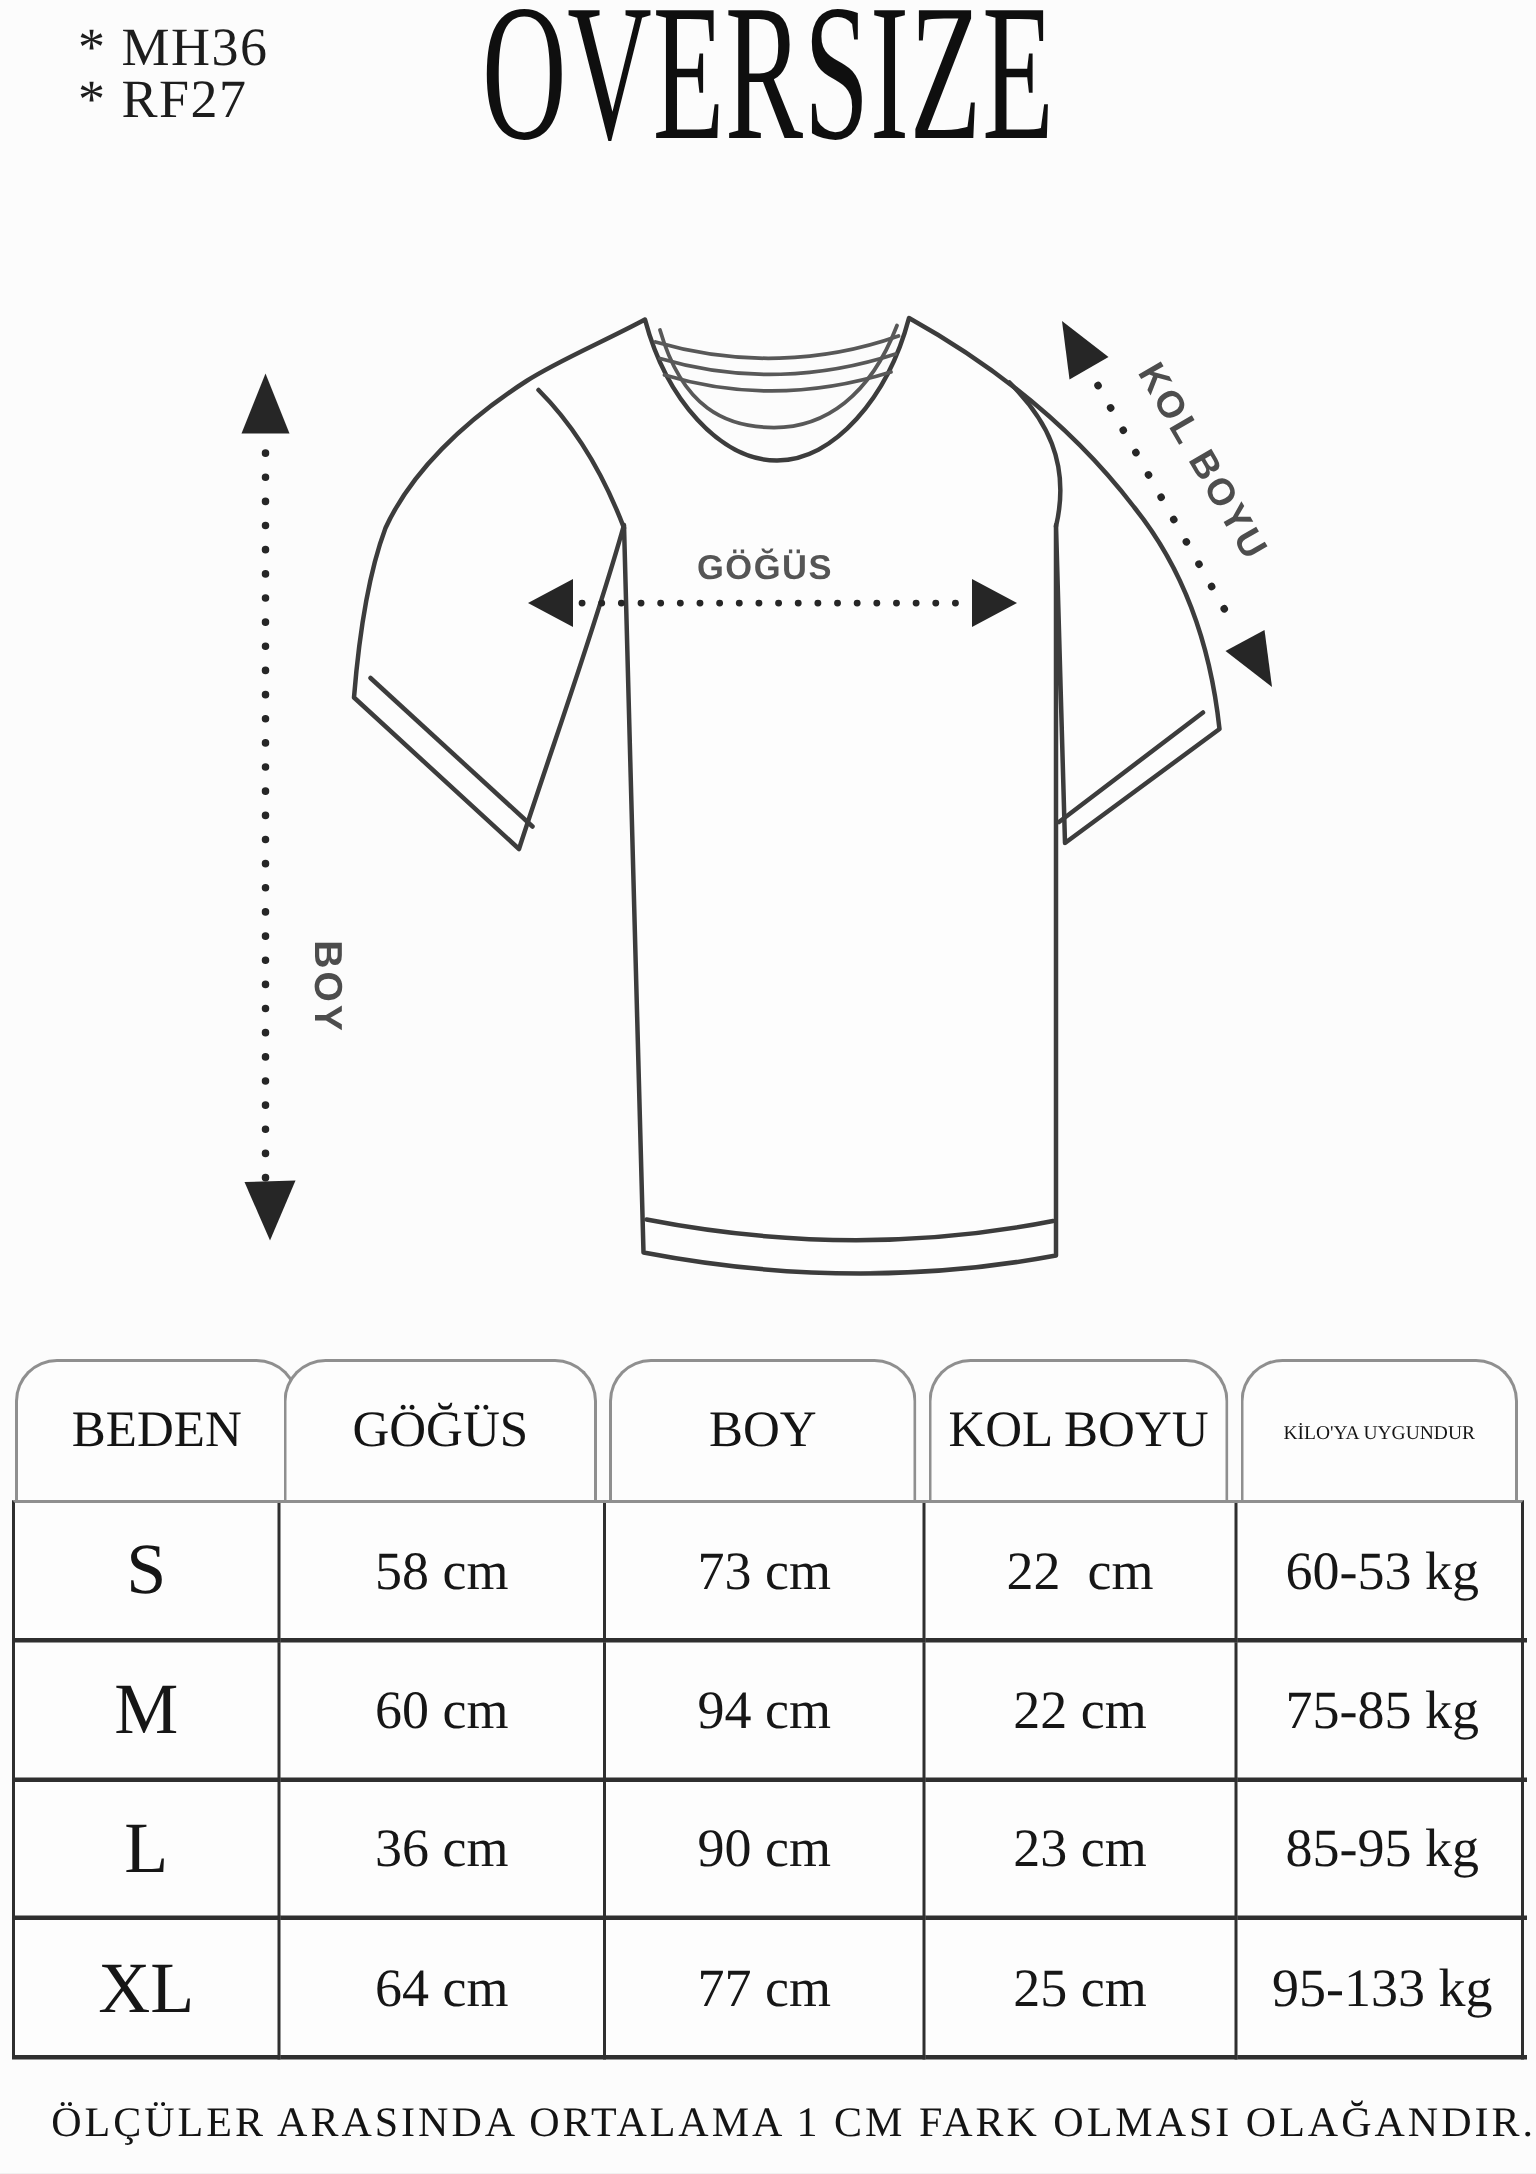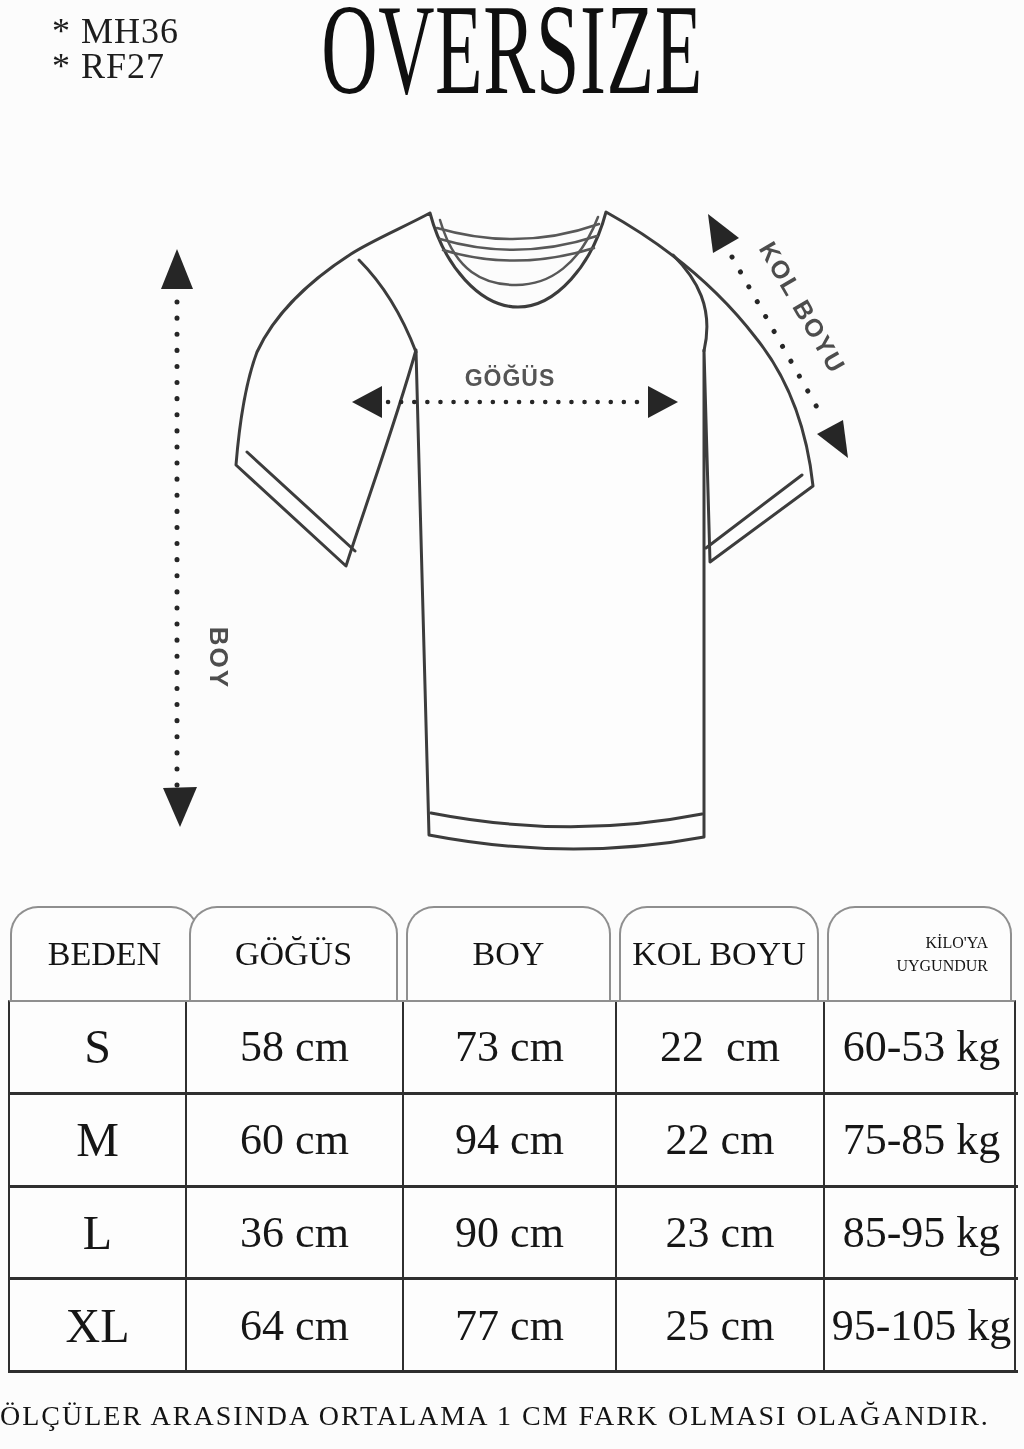--- a/index.html
+++ b/index.html
@@ -16,32 +16,32 @@
   .title .squeeze{display:inline-block;transform:scaleX(0.60);transform-origin:50% 50%;letter-spacing:1px;}
   
   .diagram{position:absolute;left:0;top:0;width:1024px;height:900px;}
   .m-label{font-family:"Liberation Sans",sans-serif;font-weight:bold;}
   
   .table-wrap{position:absolute;left:8px;top:906px;width:1008px;height:467px;}
   .tab{position:absolute;top:0;height:94px;box-sizing:border-box;
        border:2px solid #8f8f8f;border-bottom:none;border-radius:28px 28px 0 0;
        background:#fdfdfd;display:flex;align-items:center;justify-content:center;
        font-size:34px;color:#141414;text-align:center;}
-  .tab.small{font-size:16px;line-height:23px;padding:0 22px;text-align:right;}
+  .tab.small{font-size:13px;line-height:23px;padding:0 22px;}
   .tbody{position:absolute;left:0;top:94px;width:1008px;box-sizing:border-box;
          display:grid;grid-template-columns:177px 217px 213px 208px 193px;grid-auto-rows:92.8px;
          border-top:2px solid #8f8f8f;border-left:2px solid #2f2f2f;border-right:2px solid #2f2f2f;
          background:#fdfdfd;}
   .cell{box-sizing:border-box;display:flex;align-items:center;justify-content:center;
         border-bottom:3px solid #2f2f2f;}
   .cell.vr{border-right:2px solid #2f2f2f;}
   .c-size{font-size:48px;}
-  .c-val{font-size:44px;white-space:pre;}
+  .c-val{font-size:36px;white-space:pre;}
   
-  .footer{position:absolute;left:0;top:1400px;width:100%;text-align:left;
+  .footer{position:absolute;left:0;top:1400px;width:100%;text-align:right;
           font-size:28px;letter-spacing:2px;color:#141414;}
 </style>
 </head>
 <body>
 
 <div class="canvas">
 
   <div class="codes">
     <div>* MH36</div>
     <div>* RF27</div>
@@ -140,19 +140,19 @@
       <div class="cell vr c-size">L</div>
       <div class="cell vr c-val">36 cm</div>
       <div class="cell vr c-val">90 cm</div>
       <div class="cell vr c-val">23 cm</div>
       <div class="cell c-val">85-95 kg</div>
 
       <div class="cell vr c-size">XL</div>
       <div class="cell vr c-val">64 cm</div>
       <div class="cell vr c-val">77 cm</div>
       <div class="cell vr c-val">25 cm</div>
-      <div class="cell c-val">95-105 kg</div>
+      <div class="cell c-val">95-133 kg</div>
     </div>
   </div>
 
   <div class="footer">ÖLÇÜLER ARASINDA ORTALAMA 1 CM FARK OLMASI OLAĞANDIR.</div>
 
 </div>
 
 </body></html>

